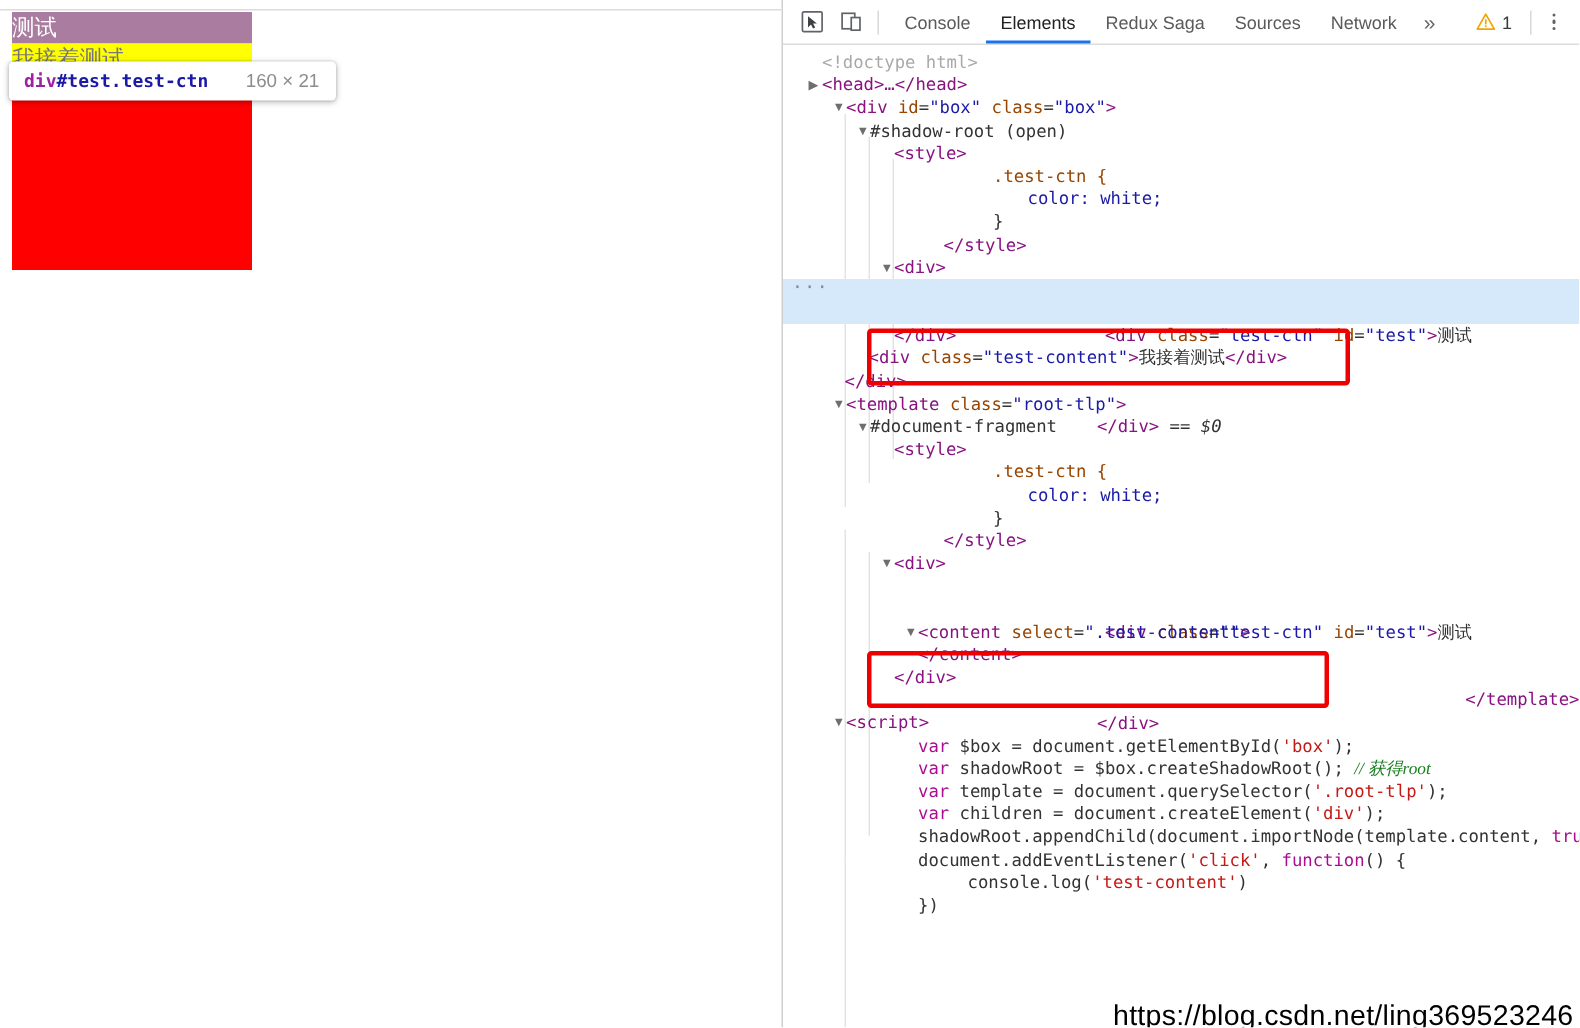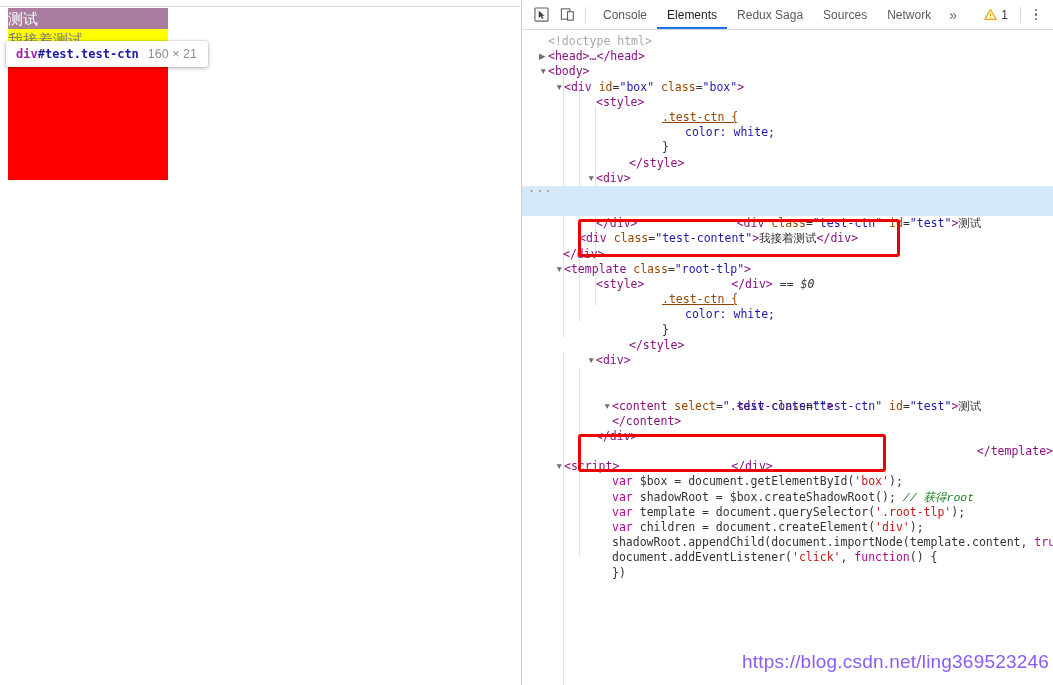--- a/index.html
+++ b/index.html
@@ -70,21 +70,21 @@
     box-shadow: 0 1px 4px rgba(0,0,0,.30), 0 0 0 1px rgba(0,0,0,.05);
     display: flex;
     align-items: center;
     white-space: nowrap;
     font-family: "DejaVu Sans Mono", "Liberation Mono", monospace;
     font-size: 12px;
   }
   #inspect-tooltip .tt-tag { color: #a020a0; font-weight: bold; }
   #inspect-tooltip .tt-sel { color: #1a1aa6; font-weight: bold; }
   #inspect-tooltip .tt-dim {
-    color: #8d8d8d; font-weight: normal; margin-left: 9px;
+    color: #8d8d8d; font-weight: normal; margin-left: 25px;
     font-family: "Liberation Sans", sans-serif; font-size: 12.5px;
   }
 
   
   #devtools {
     position: absolute;
     left: 521px; top: 0;
     width: 532px; height: 685px;
     background: #ffffff;
     border-left: 1px solid #cfcfcf;
@@ -176,23 +176,23 @@
     color: #6e6e6e;
     font-size: 8.5px;
     text-align: left;
     font-family: "Liberation Sans", sans-serif;
     transform: translateY(-1px);
   }
   .tag   { color: #881280; }
   .attr  { color: #994500; }
   .val   { color: #1a1aa6; }
   .txt   { color: #333333; font-family: "DejaVu Sans", sans-serif; }
-  .com-zh{ color: #1a7f1f; font-style: italic; font-family: Liberation Mono, monospace; }
+  .com-zh{ color: #1a7f1f; font-style: italic; font-family: Liberation Serif, serif; }
   .shadow{ color: #333333; }
-  .css-sel { color: #994500; text-decoration: underline; }
+  .css-sel { color: #994500; }
   .css-val { color: #1a1aa6; }
   .plain { color: #333333; }
   .dollar { color: #333333; font-style: italic; }
   .js-kw  { color: #aa0d91; }
   .js-str { color: #c41a16; }
   .js-id  { color: #333333; }
 
   
   .guide {
     position: absolute;
@@ -205,23 +205,23 @@
     position: absolute;
     border: 3px solid #ee0000;
     border-radius: 3px;
     pointer-events: none;
     background: transparent;
   }
 
   
   #watermark {
     position: absolute;
-    right: 4px; bottom: 16px;
+    right: 4px; bottom: 0;
     font-size: 19px;
-    color: #8b5cf6;
+    color: #000000;
     font-family: "Liberation Sans", sans-serif;
     white-space: nowrap;
     letter-spacing: 0.2px;
   }
 </style>
 </head>
 <body>
 
 <div id="root">
 
@@ -293,24 +293,24 @@
       <div class="guide" style="left:73px; top:76px; height:200px;"></div>
       <div class="guide" style="left:41px; top:323px; height:220px;"></div>
       <div class="guide" style="left:57px; top:338px; height:189px;"></div>
       <div class="guide" style="left:41px; top:543px; height:130px;"></div>
 
       <div class="row" style="padding-left:26px;"><span class="plain" style="color:#a9a9a9;">&lt;!doctype html&gt;</span></div>
 
 
       <div class="row" style="padding-left:17px;"><span class="tw">▶</span><span class="tag">&lt;head&gt;…&lt;/head&gt;</span></div>
 
-      <div class="row" style="padding-left:17px;"><span class="tw">▼</span><span class="tag">&lt;body&gt;</span></div>
 
       <div class="row" style="padding-left:33px;"><span class="tw">▼</span><span class="tag">&lt;</span><span class="tag">div</span><span class="plain"> </span><span class="attr">id</span><span class="plain">=</span><span class="val">"box"</span><span class="plain"> </span><span class="attr">class</span><span class="plain">=</span><span class="val">"box"</span><span class="tag">&gt;</span></div>
 
+      <div class="row" style="padding-left:49px;"><span class="tw">▼</span><span class="shadow">#shadow-root (open)</span></div>
 
       <div class="row" style="padding-left:74px;"><span class="tag">&lt;style&gt;</span></div>
 
       <div class="row" style="padding-left:140px;"><span class="css-sel">.test-ctn {</span></div>
 
       <div class="row" style="padding-left:163px;"><span class="css-val">color: white;</span></div>
 
       <div class="row" style="padding-left:140px;"><span class="plain">}</span></div>
 
       <div class="row" style="padding-left:107px;"><span class="tag">&lt;/style&gt;</span></div>
@@ -328,20 +328,21 @@
 
 
       <div class="row" style="padding-left:74px;"><span class="tag">&lt;/div&gt;</span></div>
 
       <div class="row" style="padding-left:57px;"><span class="tag">&lt;</span><span class="tag">div</span><span class="plain"> </span><span class="attr">class</span><span class="plain">=</span><span class="val">"test-content"</span><span class="tag">&gt;</span><span class="txt">我接着测试</span><span class="tag">&lt;/div&gt;</span></div>
 
       <div class="row" style="padding-left:41px;"><span class="tag">&lt;/div&gt;</span></div>
 
       <div class="row" style="padding-left:33px;"><span class="tw">▼</span><span class="tag">&lt;</span><span class="tag">template</span><span class="plain"> </span><span class="attr">class</span><span class="plain">=</span><span class="val">"root-tlp"</span><span class="tag">&gt;</span></div>
 
+      <div class="row" style="padding-left:49px;"><span class="tw">▼</span><span class="shadow">#document-fragment</span></div>
 
       <div class="row" style="padding-left:74px;"><span class="tag">&lt;style&gt;</span></div>
 
       <div class="row" style="padding-left:140px;"><span class="css-sel">.test-ctn {</span></div>
 
       <div class="row" style="padding-left:163px;"><span class="css-val">color: white;</span></div>
 
       <div class="row" style="padding-left:140px;"><span class="plain">}</span></div>
 
       <div class="row" style="padding-left:107px;"><span class="tag">&lt;/style&gt;</span></div>
@@ -372,20 +373,21 @@
       <div class="row" style="padding-left:90px;"><span class="js-kw">var</span><span class="js-id"> shadowRoot = $box.createShadowRoot(); </span><span class="com-zh">// 获得root</span></div>
 
       <div class="row" style="padding-left:90px;"><span class="js-kw">var</span><span class="js-id"> template = document.querySelector(</span><span class="js-str">'.root-tlp'</span><span class="js-id">);</span></div>
 
       <div class="row" style="padding-left:90px;"><span class="js-kw">var</span><span class="js-id"> children = document.createElement(</span><span class="js-str">'div'</span><span class="js-id">);</span></div>
 
       <div class="row" style="padding-left:90px;"><span class="js-id">shadowRoot.appendChild(document.importNode(template.content, </span><span class="js-kw">true</span></div>
 
       <div class="row" style="padding-left:90px;"><span class="js-id">document.addEventListener(</span><span class="js-str">'click'</span><span class="js-id">, </span><span class="js-kw">function</span><span class="js-id">() {</span></div>
 
+      <div class="row" style="padding-left:123px;"><span class="js-id">console.log(</span><span class="js-str">'test-content'</span><span class="js-id">)</span></div>
 
       <div class="row" style="padding-left:90px;"><span class="js-id">})</span></div>
 
 
       <div class="redbox" style="left:56px; top:189px; width:322px; height:38px;"></div>
       <div class="redbox" style="left:56px; top:404px; width:308px; height:38px;"></div>
 
       <div id="watermark">https://blog.csdn.net/ling369523246</div>
     </div>
   </div>

